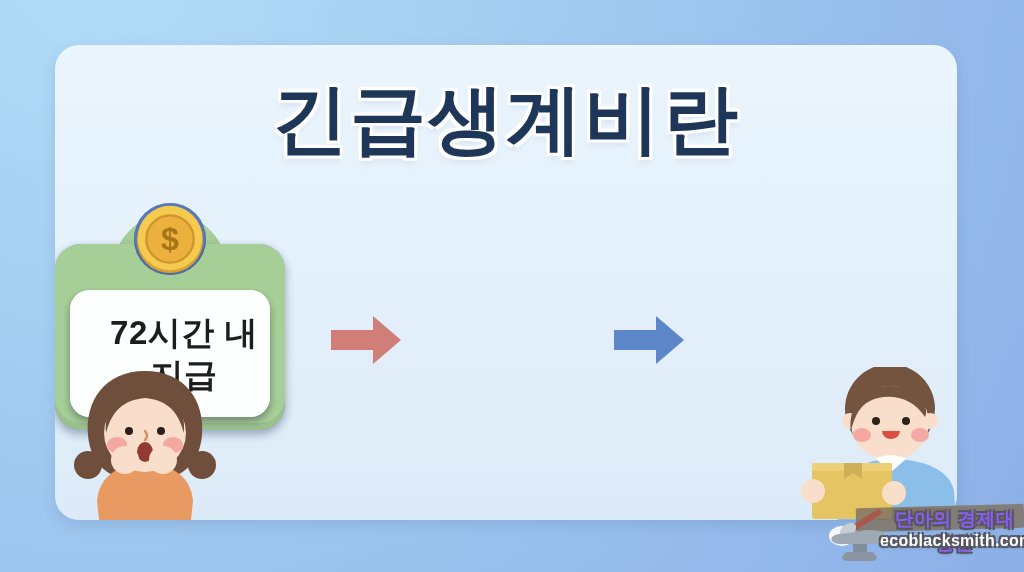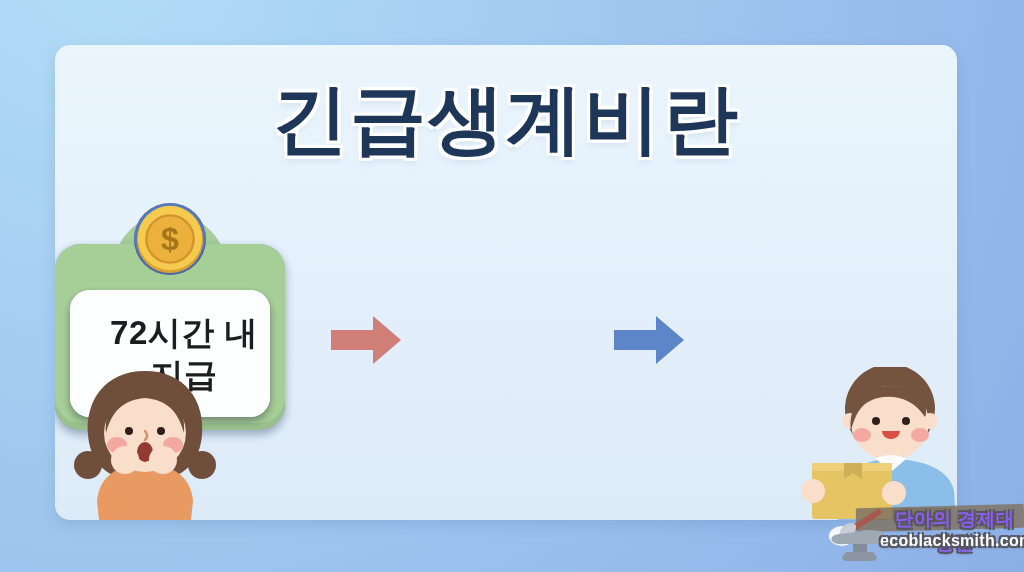--- a/index.html
+++ b/index.html
@@ -4,21 +4,21 @@
 <style>
   * { margin:0; padding:0; box-sizing:border-box; }
   html,body { width:1024px; height:572px; overflow:hidden; }
   body {
     font-family:"Liberation Sans", sans-serif;
     background: radial-gradient(circle at 10% -8%, #B2DDF7 0%, #A0C8EF 48%, #8CAFE7 100%);
     position:relative;
   }
   .panel {
     position:absolute; left:55px; top:45px; width:902px; height:475px;
-    border-radius:15px;
+    border-radius:24px;
     background:linear-gradient(180deg,#EAF5FD 0%,#DDEBF8 100%);
     box-shadow:0 5px 14px rgba(70,110,160,0.20);
     overflow:hidden;
   }
   .title {
     position:absolute; left:0; top:24px; width:100%;
     text-align:center; font-size:76px; font-weight:bold; letter-spacing:2px;
     color:#1E3657;
     text-shadow:-3px -3px 0 #fff, 3px -3px 0 #fff, -3px 3px 0 #fff, 3px 3px 0 #fff,
                 0 0 8px #fff, 0 4px 6px rgba(120,150,190,0.35);

